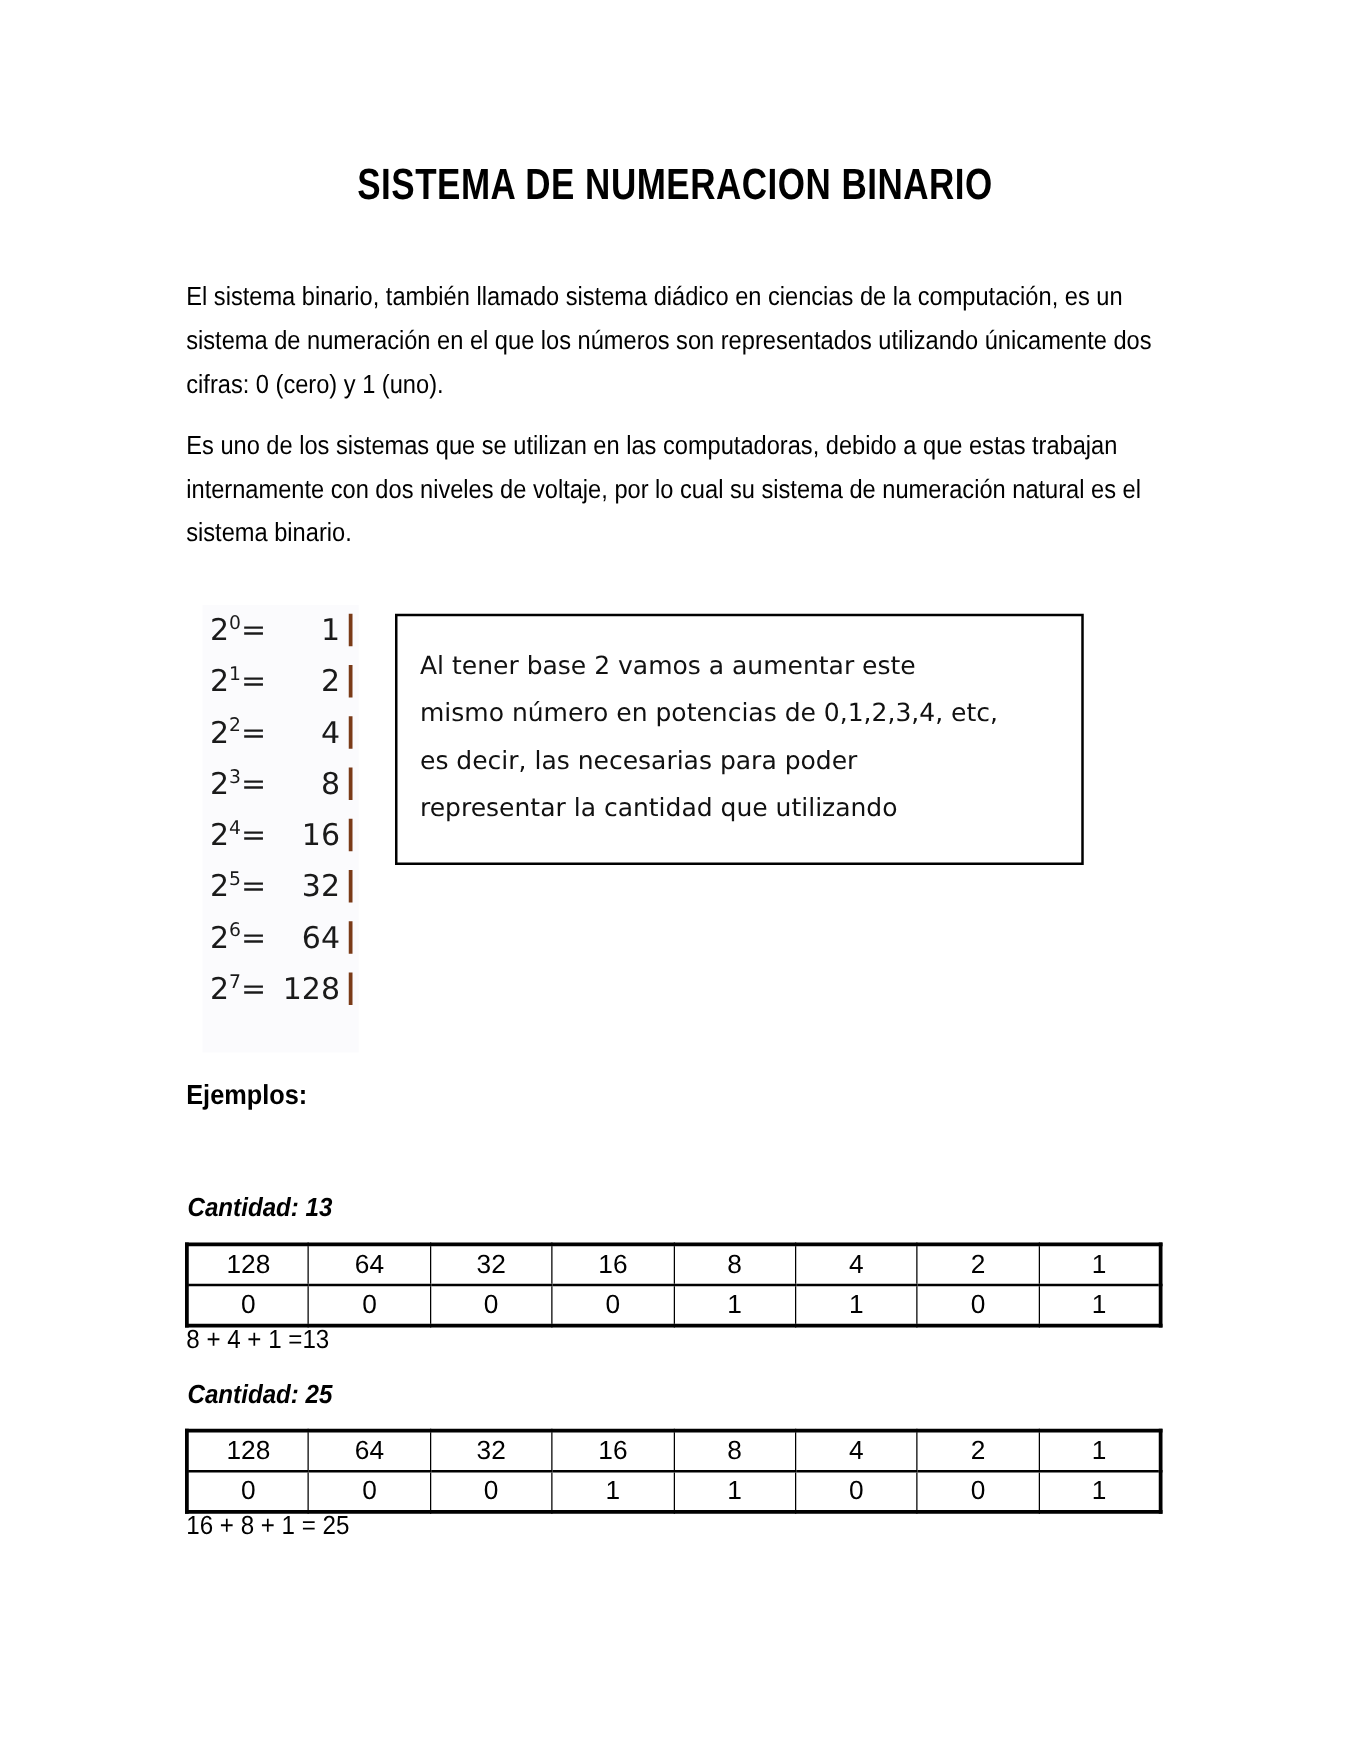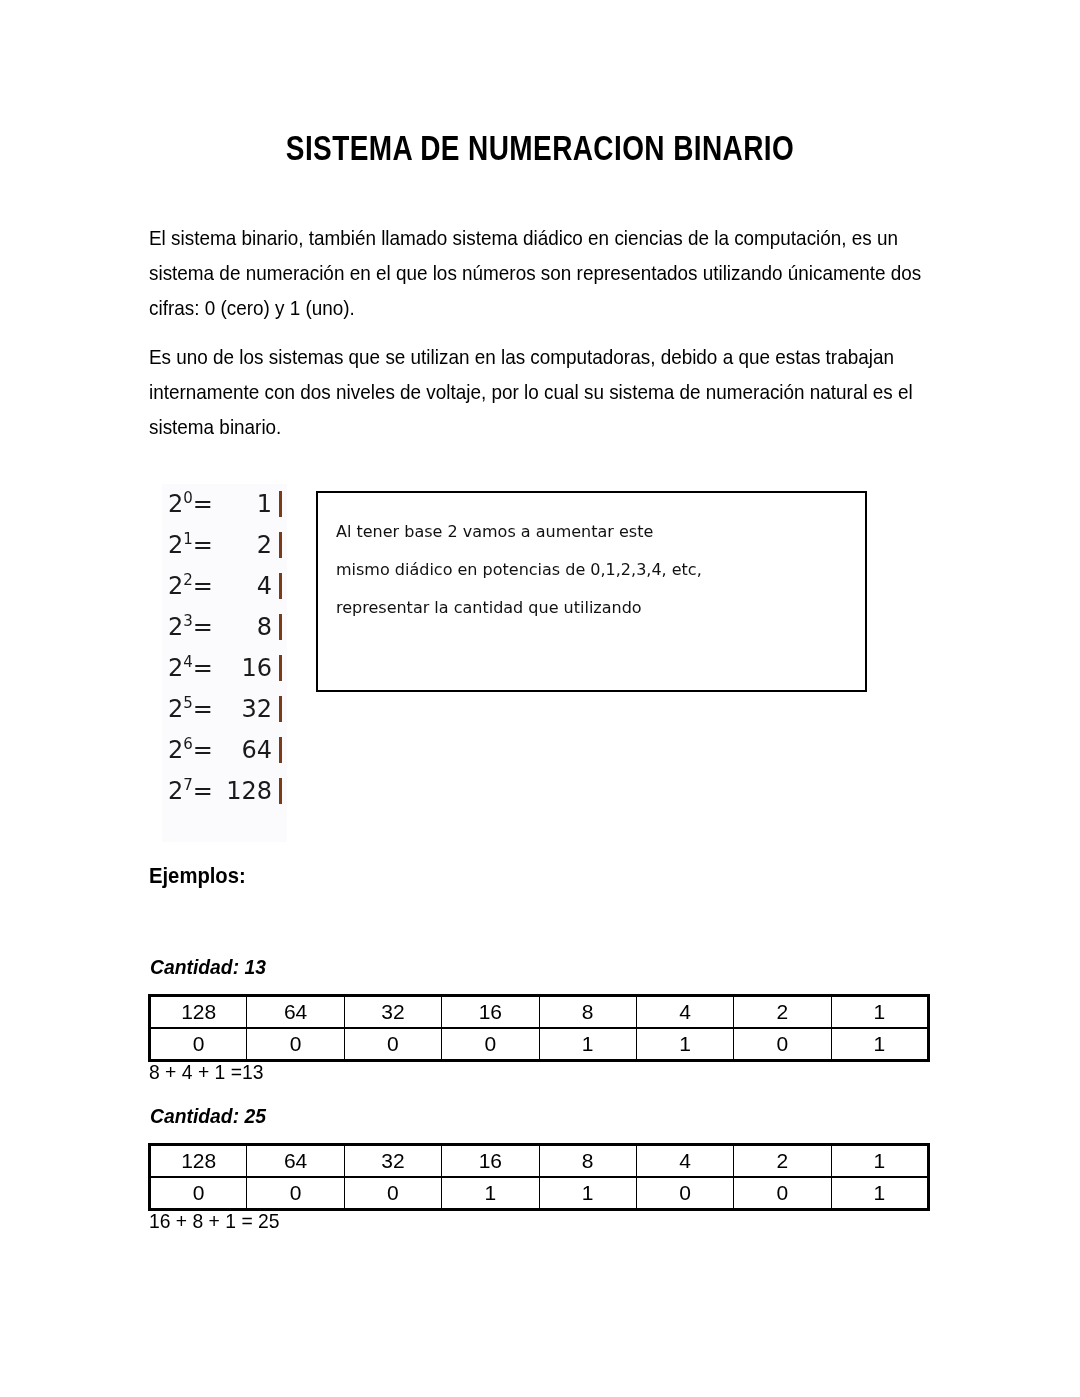--- a/index.html
+++ b/index.html
@@ -117,21 +117,21 @@
     height: 201px;
     border: 2px solid #000000;
     box-sizing: border-box;
     background: #ffffff;
   }
   .callout-inner {
     padding: 20px 14px 0 18px;
   }
   .callout-line {
     font-family: "DejaVu Sans", "Liberation Sans", sans-serif;
-    font-size: 16px;
+    font-size: 20px;
     line-height: 38px;
     color: #111;
     white-space: nowrap;
   }
 
   
   .heading-bold {
     position: absolute;
     font-family: "Liberation Sans", sans-serif;
     font-weight: bold;
@@ -243,21 +243,22 @@
 
     <div class="power-row">
       <span class="power-exp">2<sup>7</sup>=</span><span class="power-val">128</span><span class="power-bar" style="background: rgb(122, 59, 24);"></span>
     </div>
 
   </div>
 
   <div class="callout" style="border-color: rgb(0, 0, 0);">
     <div class="callout-inner">
       <div class="callout-line">Al tener  base 2 vamos  a aumentar  este</div>
-      <div class="callout-line">mismo diádico  en potencias  de 0,1,2,3,4, etc,</div>
+      <div class="callout-line">mismo número  en potencias  de 0,1,2,3,4, etc,</div>
+      <div class="callout-line">es decir,  las necesarias  para poder</div>
       <div class="callout-line">representar  la cantidad  que utilizando</div>
     </div>
   </div>
 
   <div class="heading-bold" id="ejemplos-heading">Ejemplos:</div>
 
   <div class="heading-bolditalic" id="cantidad-1">Cantidad: 13</div>
 
   <table class="bin-table" id="bin-table-1">
     <tbody>

